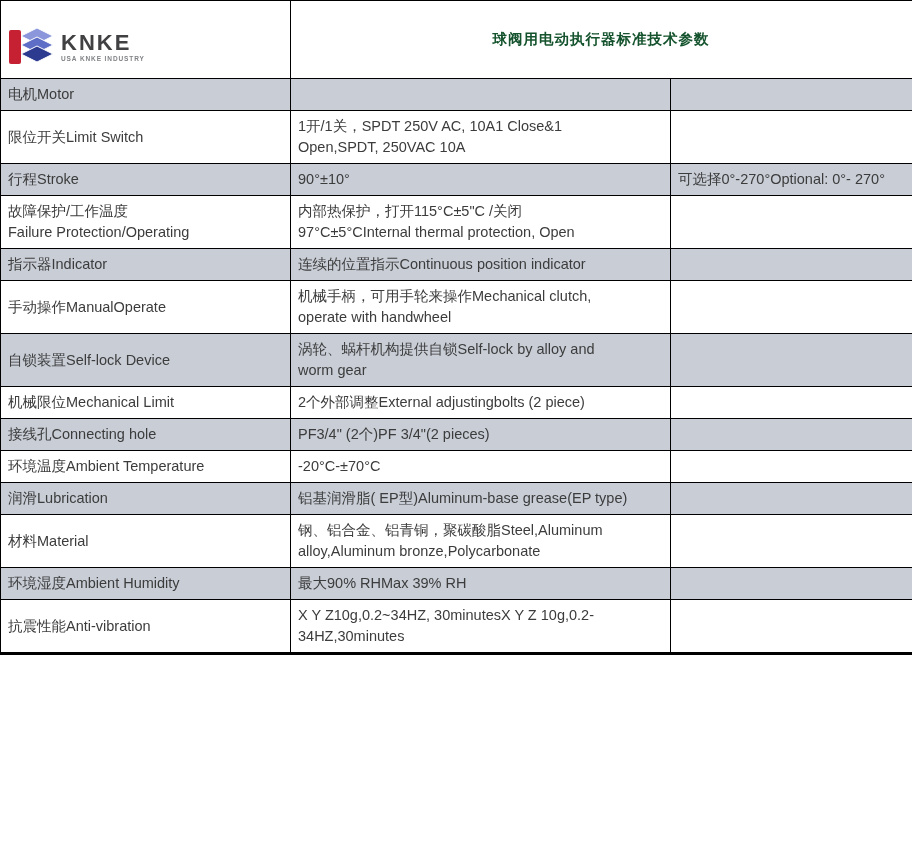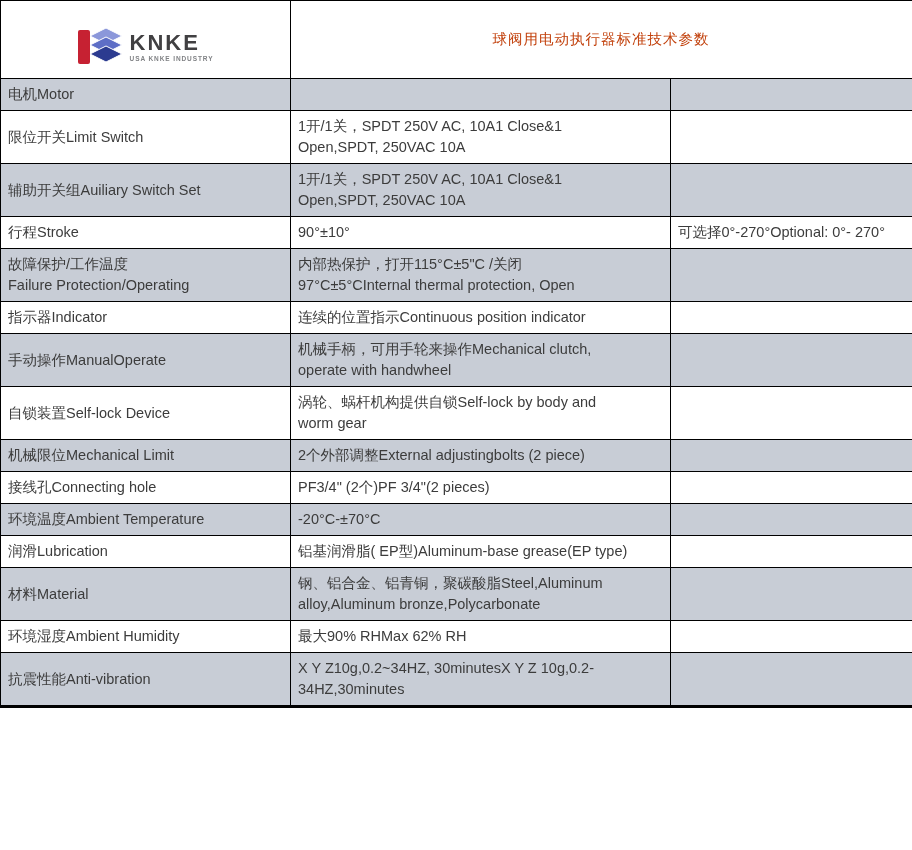--- a/index.html
+++ b/index.html
@@ -4,22 +4,22 @@
 <style>
   html,body { margin:0; padding:0; background:#fff; }
   body { font-family:"Liberation Sans","DejaVu Sans",sans-serif; color:#3c3c3c; }
   .page { width:912px; }
   table.spec { border-collapse:collapse; width:912px; table-layout:fixed; border:1px solid #000; border-bottom:3px solid #000; }
   table.spec td { border:1px solid #000; padding:5px 8px 5px 7px; font-size:14.5px; line-height:1.45; white-space:pre-line; vertical-align:middle; overflow:hidden; }
   col.c1 { width:290px; }
   col.c2 { width:380px; }
   col.c3 { width:242px; }
   tbody tr:nth-child(odd) td { background:#c8cdd6; }
-  td.logo-cell { height:40px; text-align:center; padding:2px; }
-  td.title-cell { text-align:center; font-size:17.5px; color:#c2410c; letter-spacing:1px; }
+  td.logo-cell { height:40px; text-align:left; padding:2px; }
+  td.title-cell { text-align:center; font-size:17.5px; color:#14532d; letter-spacing:1px;font-weight:bold; }
   thead td.colhead { text-align:center; height:50px; font-size:14.5px; }
   
   .logo { display:inline-flex; align-items:center; gap:7px; }
   .logo-text { display:flex; flex-direction:column; align-items:flex-start; line-height:1; }
   .logo-brand { font-size:22px; font-weight:bold; color:#414042; letter-spacing:2px; }
   .logo-tagline { font-size:6.5px; color:#808285; letter-spacing:0.9px; margin-top:2px; font-weight:bold; }
 </style>
 </head>
 <body>
 
@@ -55,26 +55,20 @@
           <td></td>
           <td></td>
         </tr>
       <tr>
           <td>限位开关Limit Switch</td>
           <td>1开/1关，SPDT 250V AC, 10A1 Close&amp;1
 Open,SPDT, 250VAC 10A</td>
           <td></td>
         </tr>
       <tr>
-          <td>辅助开关组Auiliary Switch Set</td>
-          <td>1开/1关，SPDT 250V AC, 10A1 Close&amp;1
-Open,SPDT, 250VAC 10A</td>
-          <td></td>
-        </tr>
-      <tr>
           <td>行程Stroke</td>
           <td>90°±10°</td>
           <td>可选择0°-270°Optional: 0°- 270°</td>
         </tr>
       <tr>
           <td>故障保护/工作温度
 Failure Protection/Operating</td>
           <td>内部热保护，打开115°C±5"C /关闭
 97°C±5°CInternal thermal protection, Open</td>
           <td></td>
@@ -85,21 +79,21 @@
           <td></td>
         </tr>
       <tr>
           <td>手动操作ManualOperate</td>
           <td>机械手柄，可用手轮来操作Mechanical clutch,
 operate with handwheel</td>
           <td></td>
         </tr>
       <tr>
           <td>自锁装置Self-lock Device</td>
-          <td>涡轮、蜗杆机构提供自锁Self-lock by body and
+          <td>涡轮、蜗杆机构提供自锁Self-lock by alloy and
 worm gear</td>
           <td></td>
         </tr>
       <tr>
           <td>机械限位Mechanical Limit</td>
           <td>2个外部调整External adjustingbolts (2 piece)</td>
           <td></td>
         </tr>
       <tr>
           <td>接线孔Connecting hole</td>
@@ -117,21 +111,21 @@
           <td></td>
         </tr>
       <tr>
           <td>材料Material</td>
           <td>钢、铝合金、铝青铜，聚碳酸脂Steel,Aluminum
 alloy,Aluminum bronze,Polycarbonate</td>
           <td></td>
         </tr>
       <tr>
           <td>环境湿度Ambient Humidity</td>
-          <td>最大90% RHMax 62% RH</td>
+          <td>最大90% RHMax 39% RH</td>
           <td></td>
         </tr>
       <tr>
           <td>抗震性能Anti-vibration</td>
           <td>X Y Z10g,0.2~34HZ, 30minutesX Y Z 10g,0.2-
 34HZ,30minutes</td>
           <td></td>
         </tr>
 
     </tbody>

